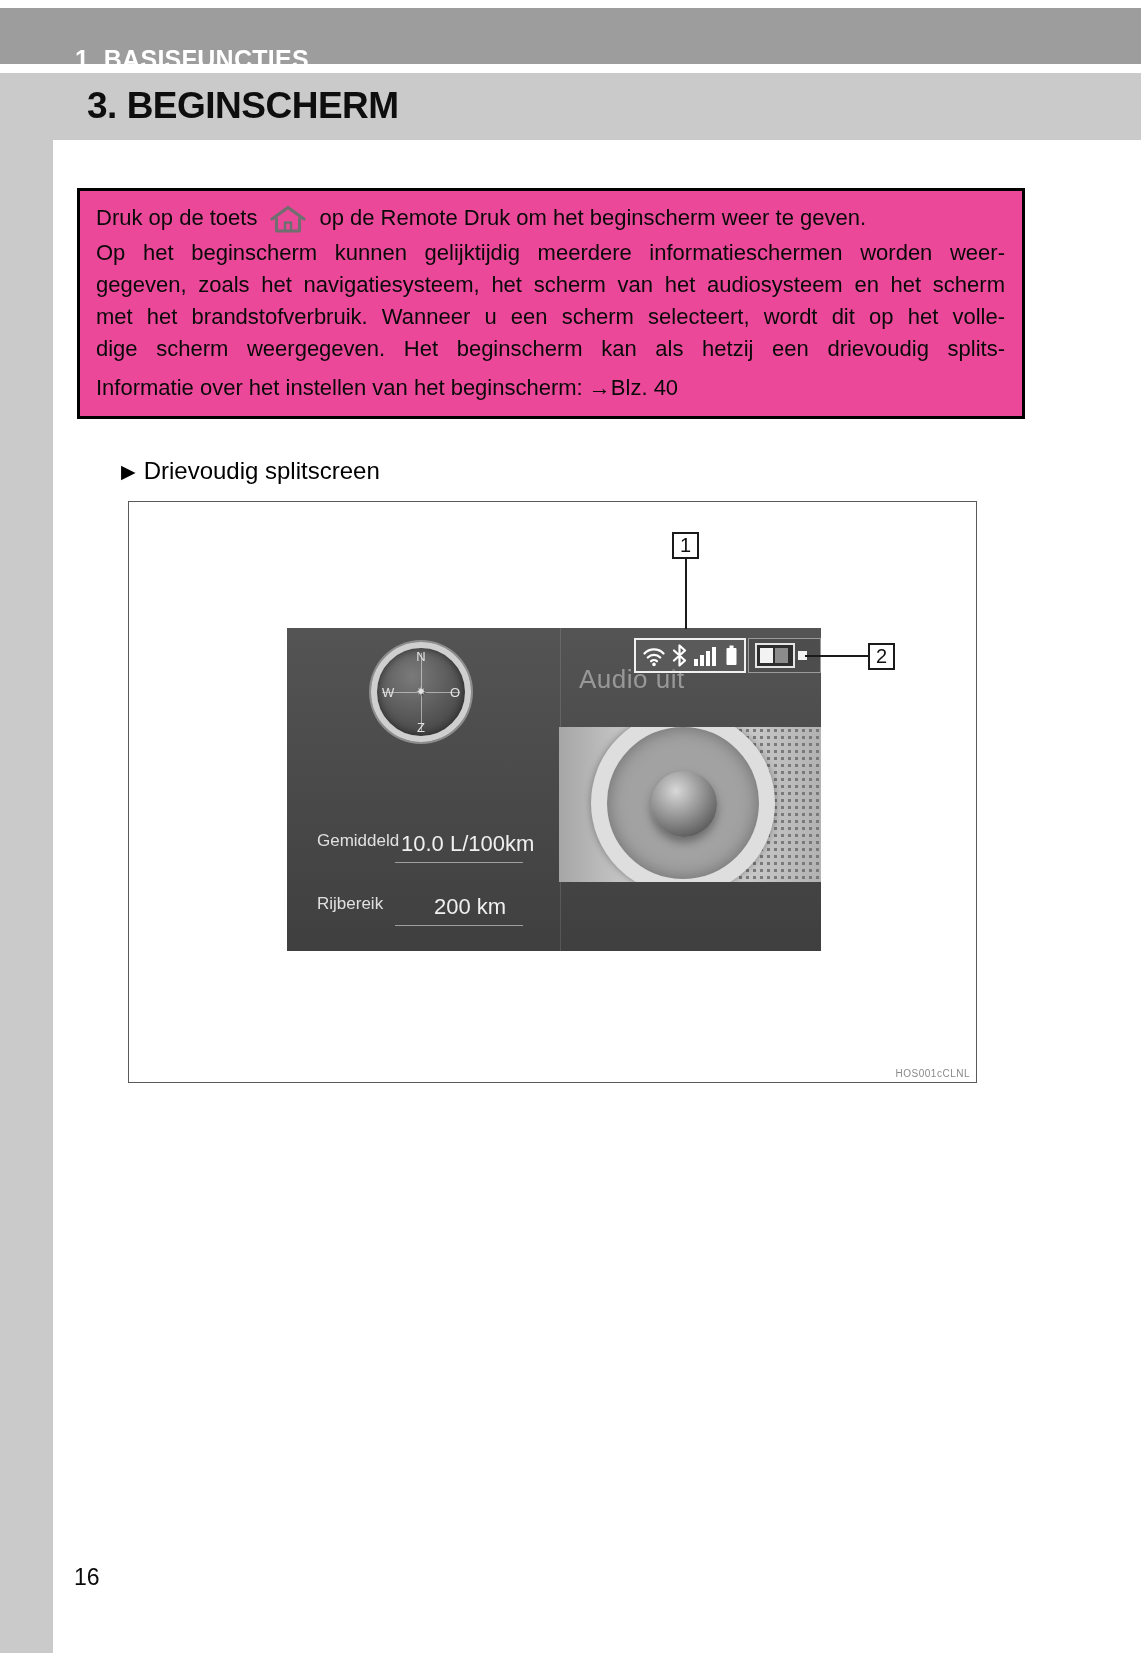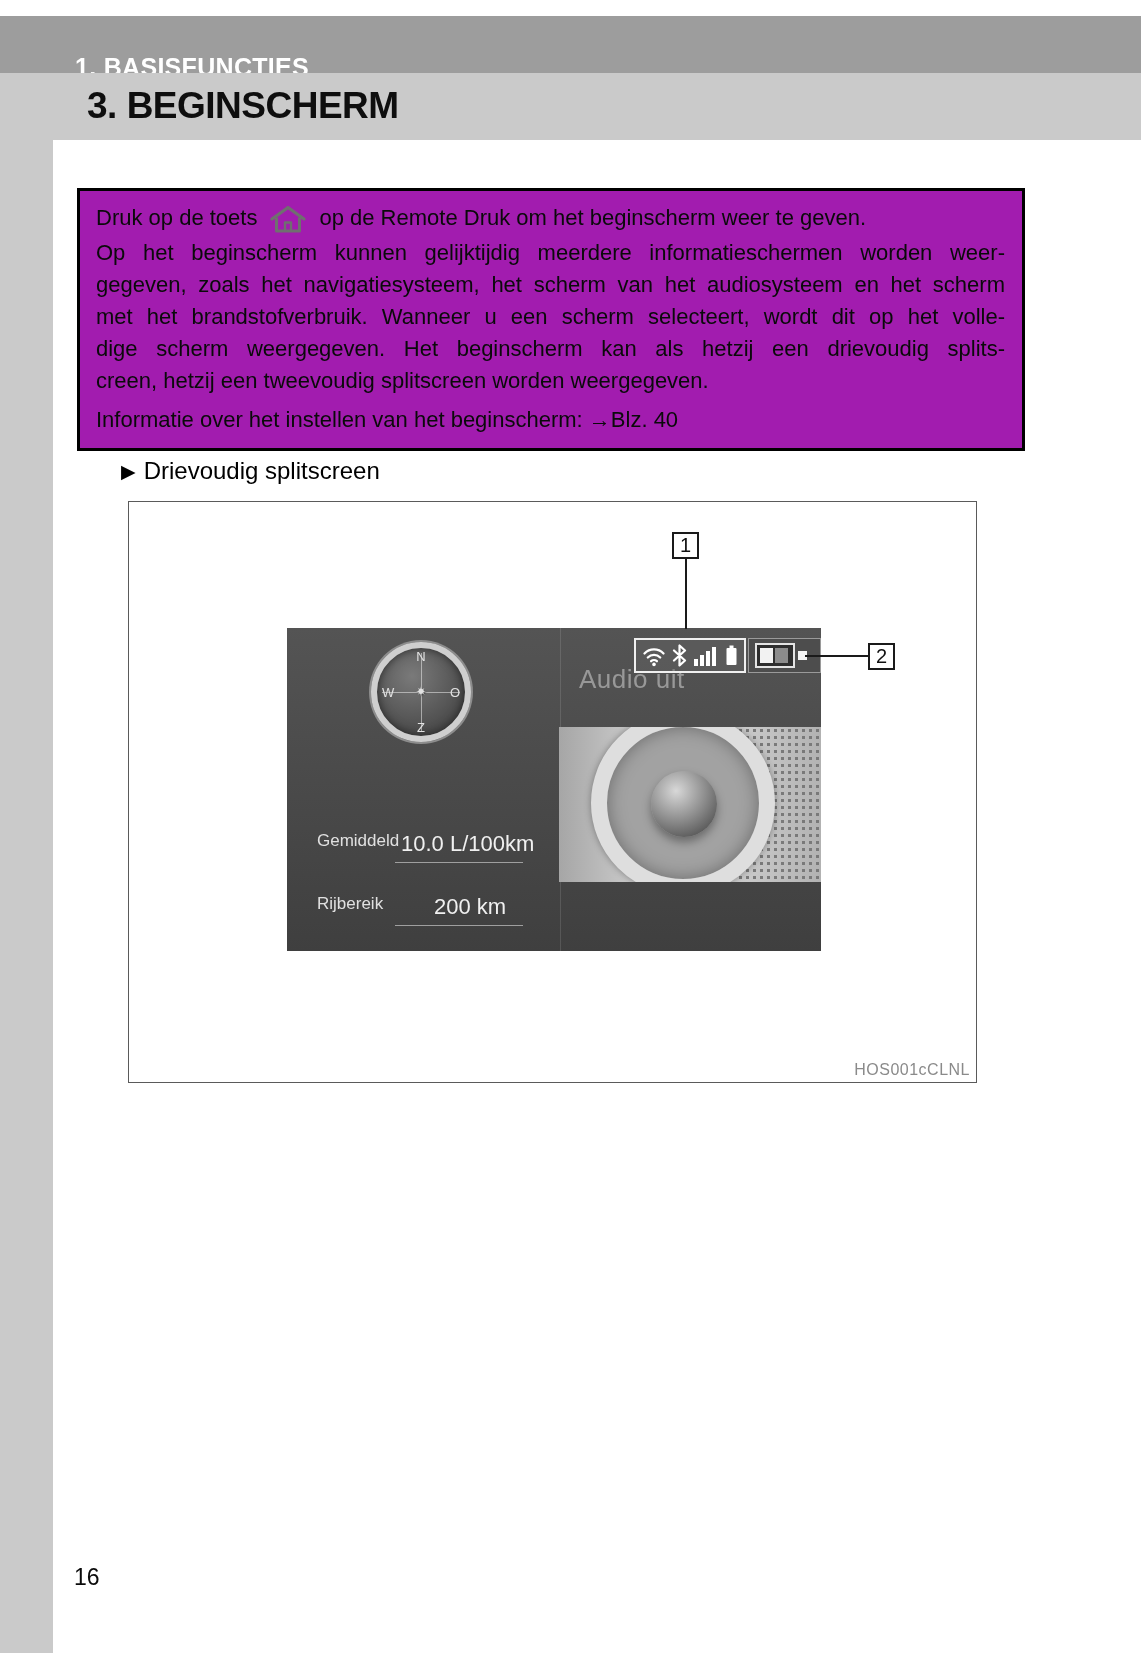--- a/index.html
+++ b/index.html
@@ -1,46 +1,46 @@
 <!DOCTYPE html>
 <html><head>
 <meta charset="utf-8">
 <style>
   html,body{margin:0;padding:0;background:#ffffff;}
   body{position:relative;width:1141px;height:1653px;overflow:hidden;
        font-family:"Liberation Sans", sans-serif;color:#0a0a0a;}
 
   
-  .band1{position:absolute;left:0;top:16px;width:1141px;height:63px;background:#9d9d9d;}
+  .band1{position:absolute;left:0;top:8px;width:1141px;height:56px;background:#9d9d9d;}
   .band1 span{position:absolute;left:75px;top:37px;font-size:25px;font-weight:bold;
               color:#ffffff;letter-spacing:0.3px;}
   .band2{position:absolute;left:0;top:73px;width:1141px;height:67px;background:#cacaca;}
   .band2 span{position:absolute;left:87px;top:12px;font-size:37px;font-weight:bold;
               color:#0e0e0e;letter-spacing:-0.5px;}
   .left-strip{position:absolute;left:0;top:140px;width:53px;height:1513px;background:#cacaca;}
 
   
   .info-box{position:absolute;left:77px;top:188px;width:948px;box-sizing:border-box;
-            border:3px solid #000;background:#a21caf;padding:8px 17px 12px 16px;
+            border:3px solid #000;background:#ec4899;padding:8px 17px 12px 16px;
             font-size:22px;line-height:32px;color:#0a0a0a;}
   .line1{display:flex;align-items:center;gap:12px;height:38px;}
   .pline{text-align:justify;}
   .pline.j{text-align-last:justify;}
   .ref{margin-top:7px;}
   .home-ico{flex:0 0 auto;margin-top:2px;}
 
   
   .caption{position:absolute;left:121px;top:457px;display:flex;align-items:center;
            font-size:24px;color:#000;}
   .caption .tri{font-size:19px;margin-right:8px;line-height:1;}
 
   
   .figure{position:absolute;left:128px;top:501px;width:849px;height:582px;background:#fff;
           border:1px solid #5a5a5a;box-sizing:border-box;}
-  .fig-code{position:absolute;right:6px;bottom:3px;font-size:16px;color:#8a8a8a;
+  .fig-code{position:absolute;right:6px;bottom:3px;font-size:10px;color:#8a8a8a;
             letter-spacing:0.5px;}
 
   
   .callout-box{position:absolute;width:27px;height:27px;box-sizing:border-box;
                border:2px solid #1a1a1a;background:#fff;display:flex;align-items:center;
                justify-content:center;font-size:20px;color:#111;z-index:5;}
   #c1{left:543px;top:30px;}
   #c1-line{position:absolute;left:556px;top:57px;width:2px;height:70px;background:#1a1a1a;z-index:4;}
   #c2{left:739px;top:141px;}
   #c2-line{position:absolute;left:676px;top:153px;width:63px;height:2px;background:#1a1a1a;z-index:4;}
@@ -122,21 +122,20 @@
       <path d="M3 14 L19 2.5 L35 14" fill="none" stroke="#6f6f6f" stroke-width="3.2" stroke-linejoin="round" stroke-linecap="round"></path>
       <path d="M7.5 12.5 V26 H30.5 V12.5" fill="none" stroke="#6f6f6f" stroke-width="3" stroke-linejoin="round"></path>
       <path d="M16 26 V17.5 H22 V26" fill="none" stroke="#6f6f6f" stroke-width="2.4" stroke-linejoin="round"></path>
     </svg>
     <span>op de Remote Druk om het beginscherm weer te geven.</span>
   </div>
   <div class="pline j">Op het beginscherm kunnen gelijktijdig meerdere informatieschermen worden weer-</div>
   <div class="pline j">gegeven, zoals het navigatiesysteem, het scherm van het audiosysteem en het scherm</div>
   <div class="pline j">met het brandstofverbruik. Wanneer u een scherm selecteert, wordt dit op het volle-</div>
   <div class="pline j">dige scherm weergegeven. Het beginscherm kan als hetzij een drievoudig splits-</div>
-  <div class="pline">creen, hetzij een tweevoudig splitscreen worden weergegeven.</div>
   <div class="ref">
     <span>Informatie over het instellen van het beginscherm:</span>
     <span>→</span><span>Blz. 40</span>
   </div>
 </div>
 
 <div class="caption">
   <span class="tri">▶</span>
   <span>Drievoudig splitscreen</span>
 </div>

